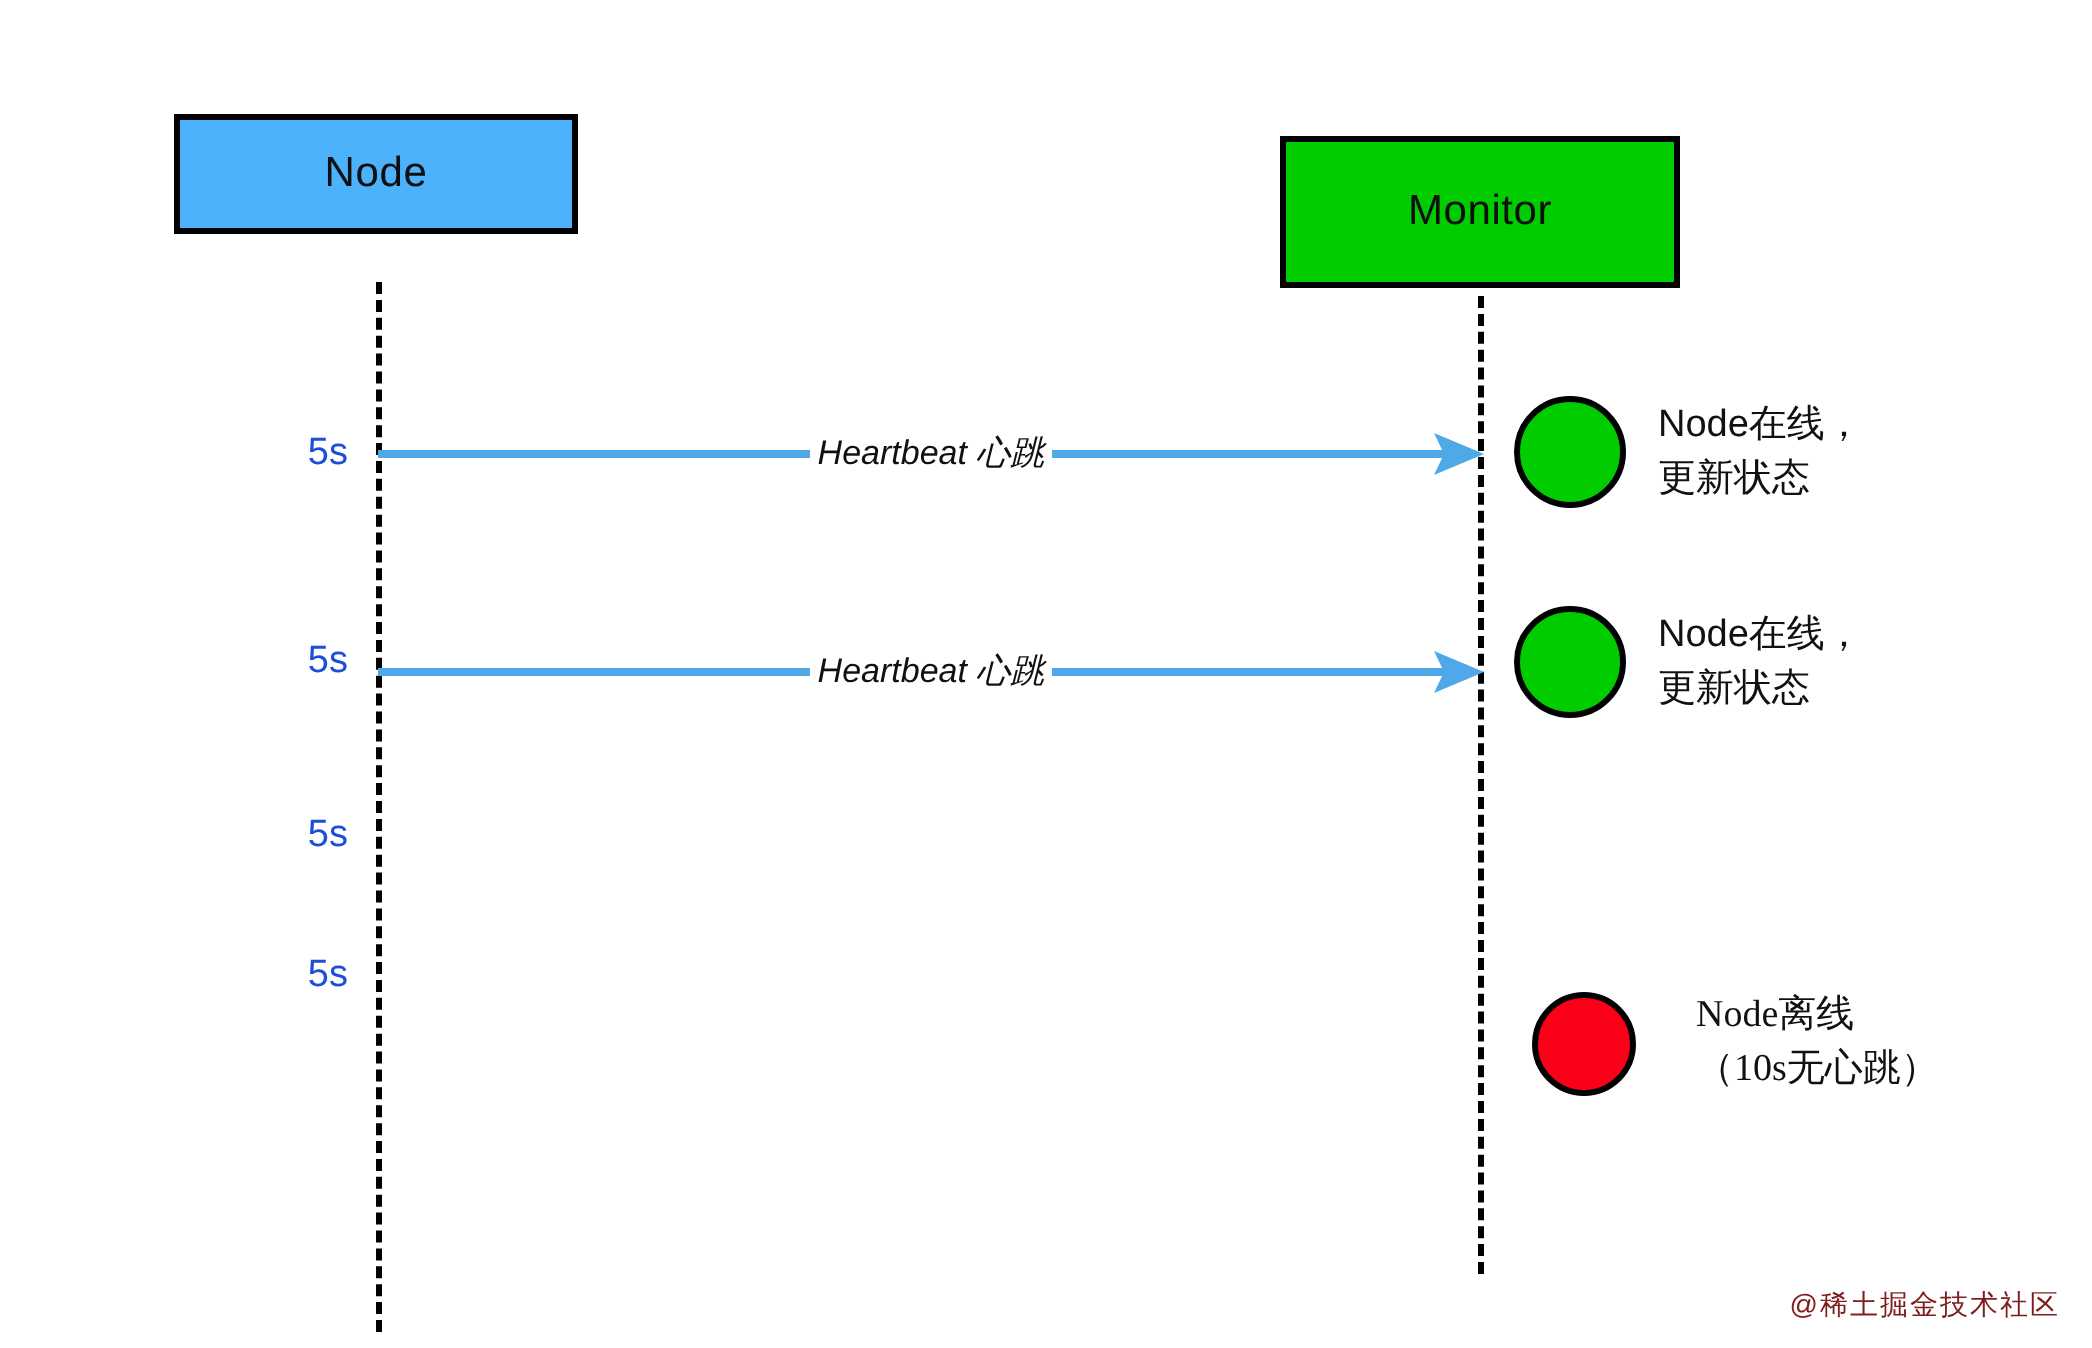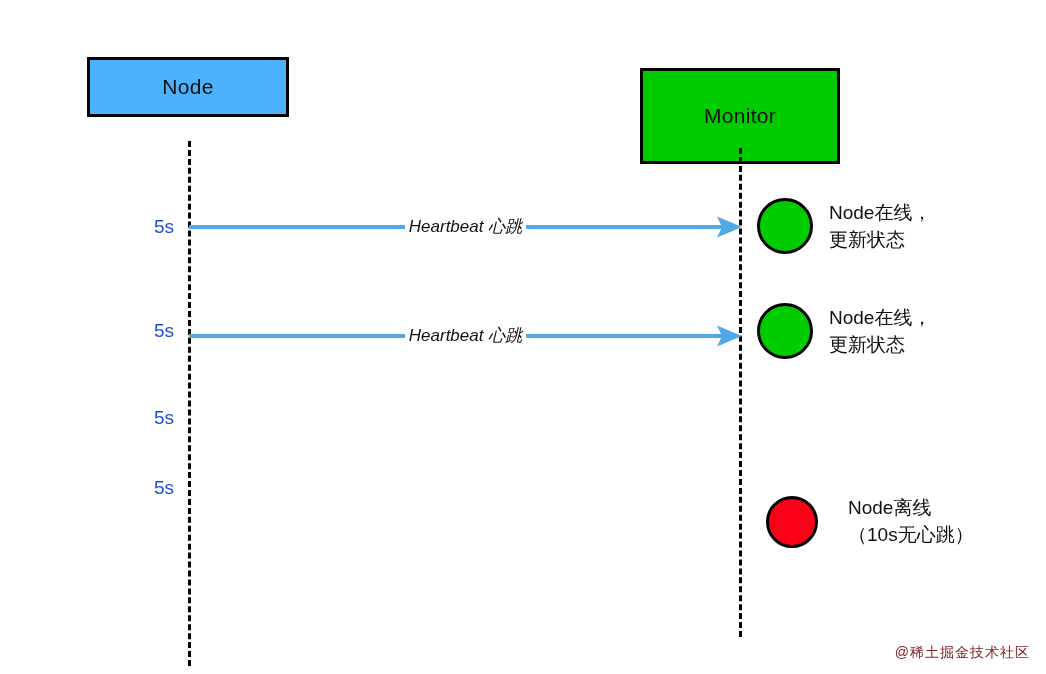--- a/index.html
+++ b/index.html
@@ -33,21 +33,21 @@
   #node-box {
     left: 87px;
     top: 57px;
     width: 202px;
     height: 60px;
   }
   #monitor-box {
     left: 640px;
     top: 68px;
     width: 200px;
-    height: 96px;
+    height: 76px;
   }
 
   
   .lifeline {
     position: absolute;
     width: 0;
     border-left: 3px dashed #000000;
   }
   #node-lifeline {
     left: 188px;
@@ -168,18 +168,18 @@
 
   <div class="status-dot" style="left:785px; top:226px; width:56px; height:56px; background:#00cc00;"></div>
   <div class="status-text" style="left:829px; top:226px;">Node在线，
 更新状态</div>
 
   <div class="status-dot" style="left:785px; top:331px; width:56px; height:56px; background:#00cc00;"></div>
   <div class="status-text" style="left:829px; top:331px;">Node在线，
 更新状态</div>
 
   <div class="status-dot" style="left:792px; top:522px; width:52px; height:52px; background:#fa0019;"></div>
-  <div class="status-text" style="left:848px; top:521px;">Node离线
+  <div class="status-text" style="left:848px; top:521px;font-family:Liberation Serif, serif;">Node离线
 （10s无心跳）</div>
 
   <div id="watermark">@稀土掘金技术社区</div>
 
 </div>
 
 </body></html>

